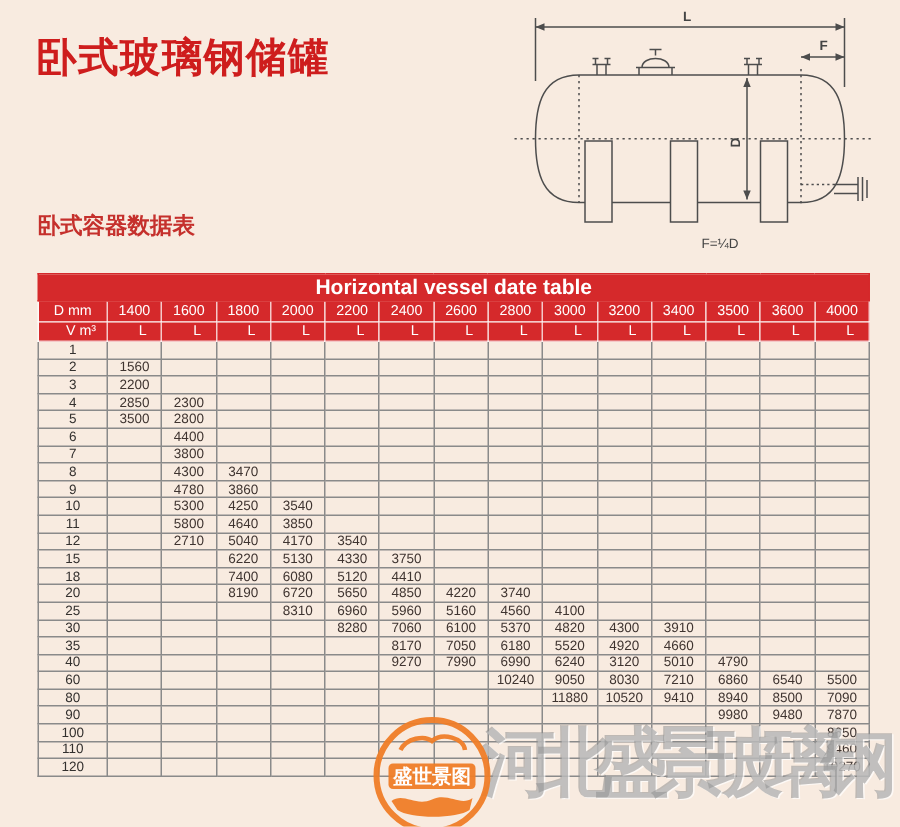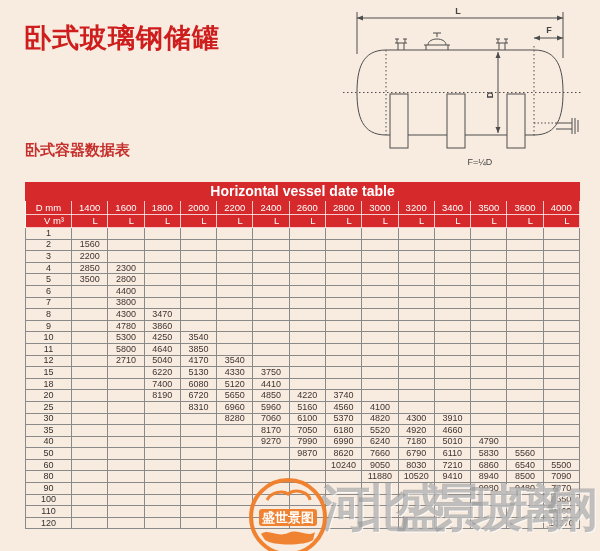--- a/index.html
+++ b/index.html
@@ -463,41 +463,24 @@
         <td class="vol">40</td>
         <td></td>
         <td></td>
         <td></td>
         <td></td>
         <td></td>
         <td>9270</td>
         <td>7990</td>
         <td>6990</td>
         <td>6240</td>
-        <td>7180</td>
+        <td>3120</td>
         <td>5010</td>
         <td>4790</td>
         <td></td>
-        <td></td>
-      </tr>
-      <tr>
-        <td class="vol">50</td>
-        <td></td>
-        <td></td>
-        <td></td>
-        <td></td>
-        <td></td>
-        <td></td>
-        <td>9870</td>
-        <td>8620</td>
-        <td>7660</td>
-        <td>6790</td>
-        <td>6110</td>
-        <td>5830</td>
-        <td>5560</td>
         <td></td>
       </tr>
       <tr>
         <td class="vol">60</td>
         <td></td>
         <td></td>
         <td></td>
         <td></td>
         <td></td>
         <td></td>

